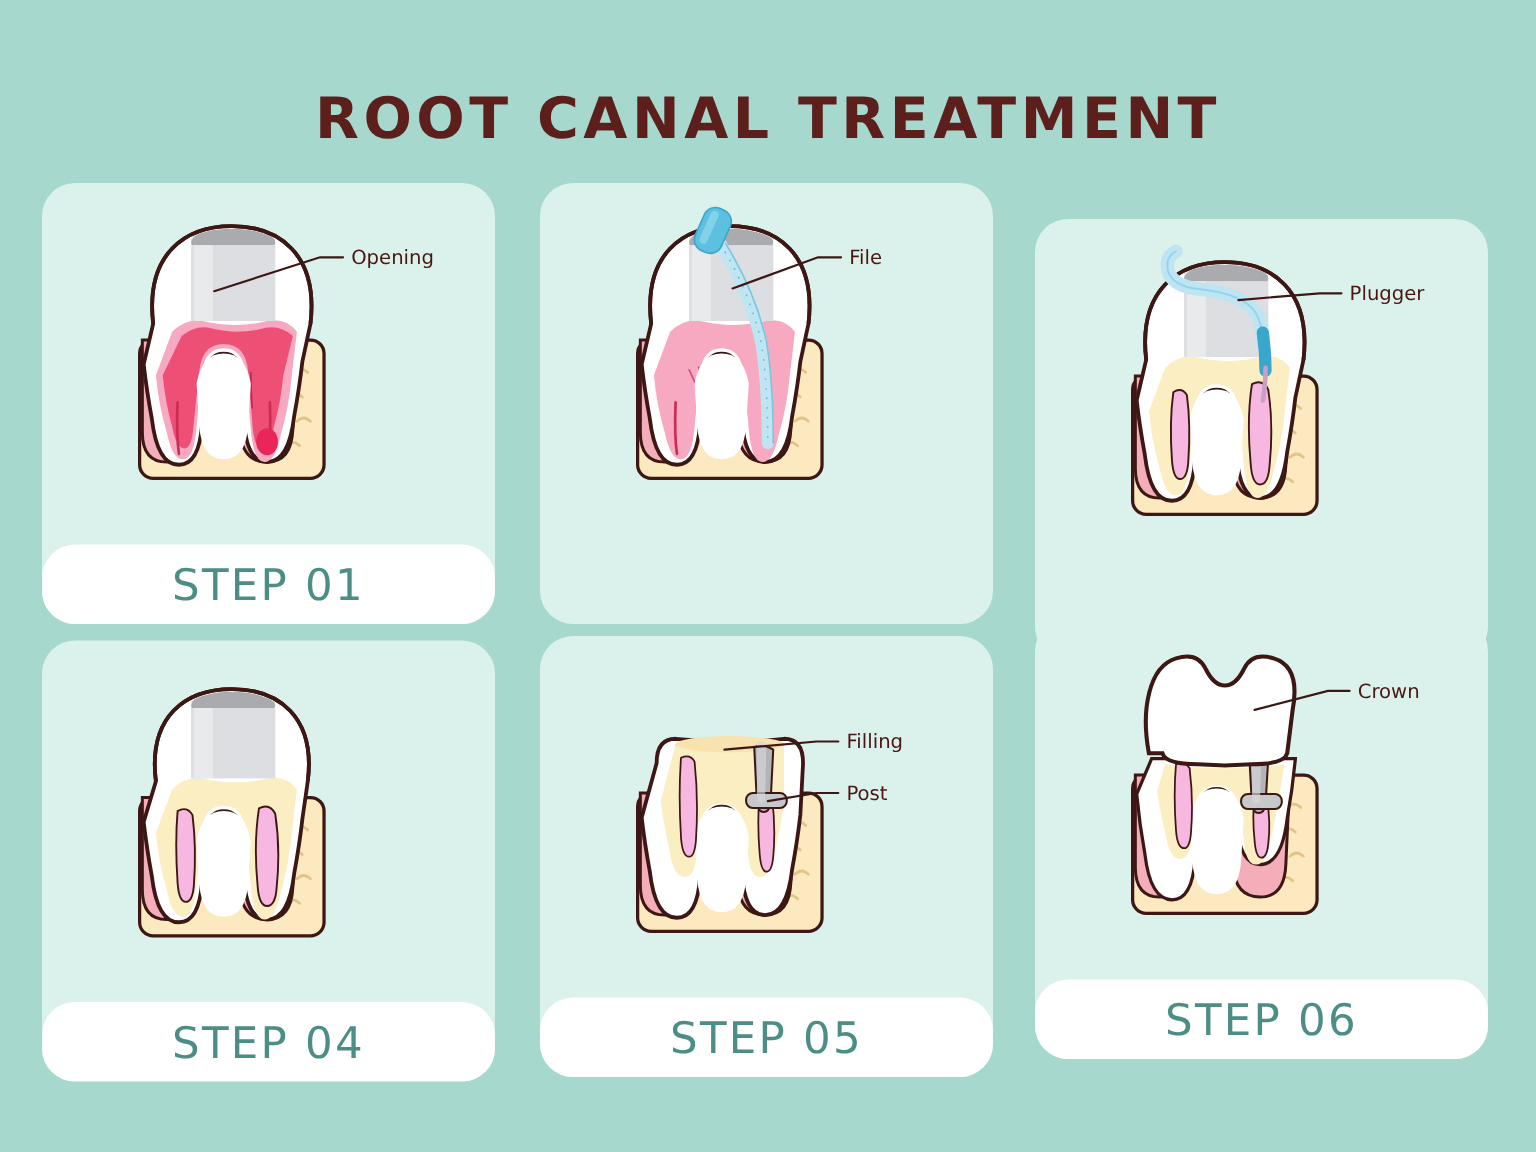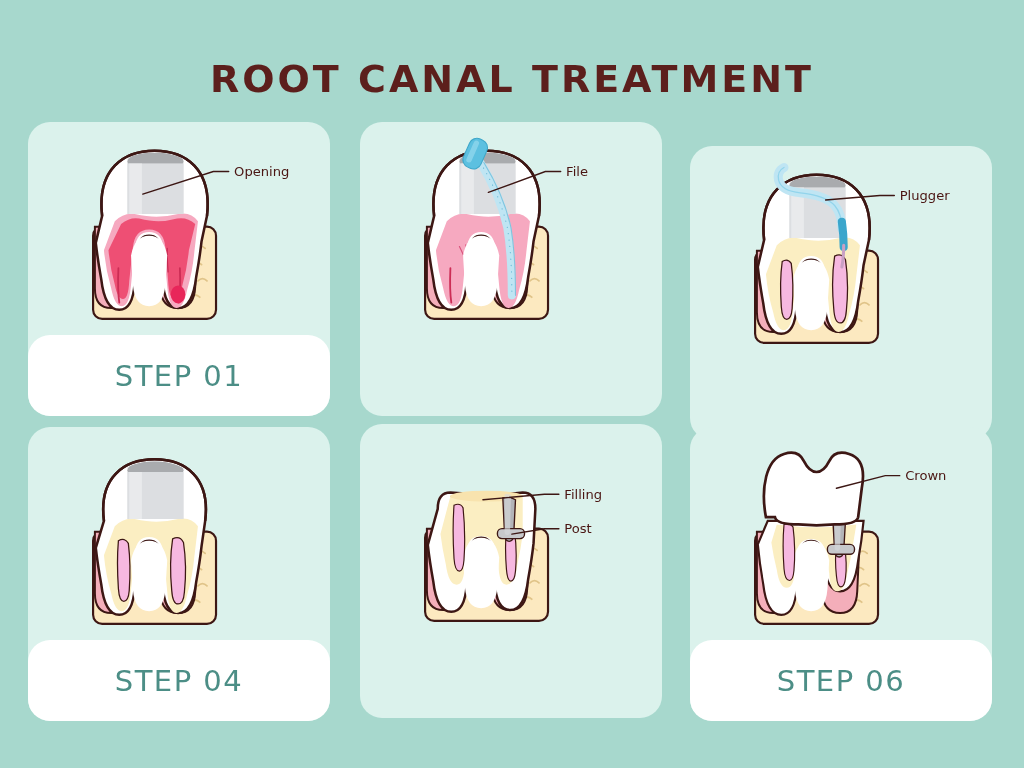--- a/index.html
+++ b/index.html
@@ -34,35 +34,35 @@
     height: 294px;
     background: #dbf2ec;
     border-radius: 22px;
     overflow: hidden;
   }
   .card.c0 { left: 0px;   top: 0px; }
   .card.c1 { left: 332px; top: 0px; }
   .card.c2 { left: 662px; top: 0px; margin-top: 24px; }
   .card.c3 { left: 0px;   top: 305px; }
   .card.c4 { left: 332px; top: 302px; }
-  .card.c5 { left: 662px; top: 305px; }
+  .card.c5 { left: 662px; top: 290px; }
 
   .art {
     position: absolute;
     top: 0; left: 0;
     width: 273px;
     height: 222px;
   }
   .art svg { display: block; width: 100%; height: 100%; }
 
   .step-bar {
     position: absolute;
     left: 0; bottom: 0;
     width: 302px;
-    height: 81px;
+    height: 53px;
     background: #ffffff;
     border-top-left-radius: 22px;
     border-top-right-radius: 22px;
     display: flex;
     align-items: center;
     justify-content: center;
   }
   .step-label {
     font-family: "DejaVu Sans", "Liberation Sans", sans-serif;
     font-size: 29px;
@@ -452,20 +452,23 @@
         <g>
           <path class="leader" d="M136 72 L204 66 L220 66"></path>
           <text class="callout-text" x="226" y="71">Filling</text>
         </g>
         <g>
           <path class="leader" d="M168 110 L204 104 L220 104"></path>
           <text class="callout-text" x="226" y="109">Post</text>
         </g>
       </svg>
     </div>
+    <div class="step-bar">
+      <span class="step-label">STEP 05</span>
+    </div>
   </div>
 
   <div class="card c5">
     <div class="art">
       <svg viewBox="0 0 302 222" xmlns="http://www.w3.org/2000/svg">
         <defs>
           <clipPath id="bone6">
               <rect x="72" y="104" width="136" height="102" rx="10"></rect>
             </clipPath>
         </defs>

